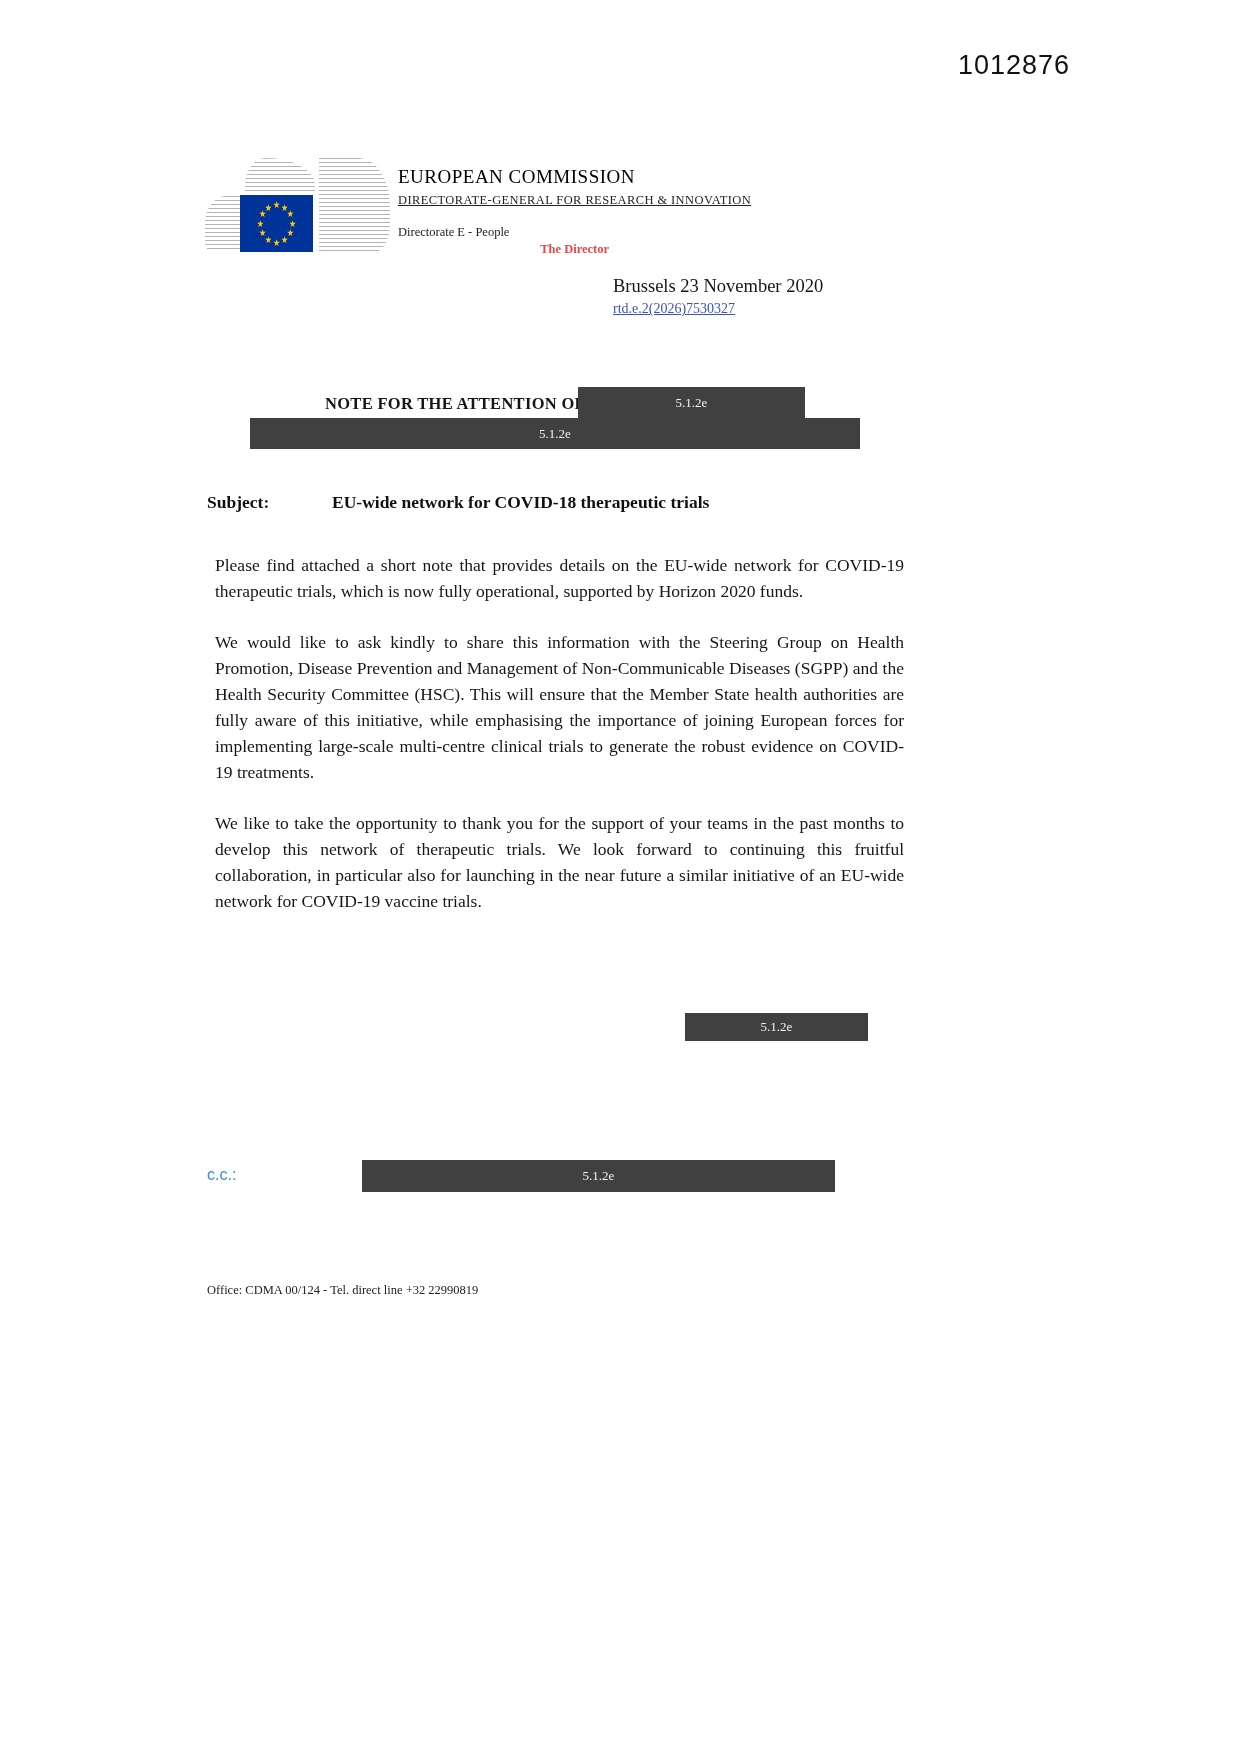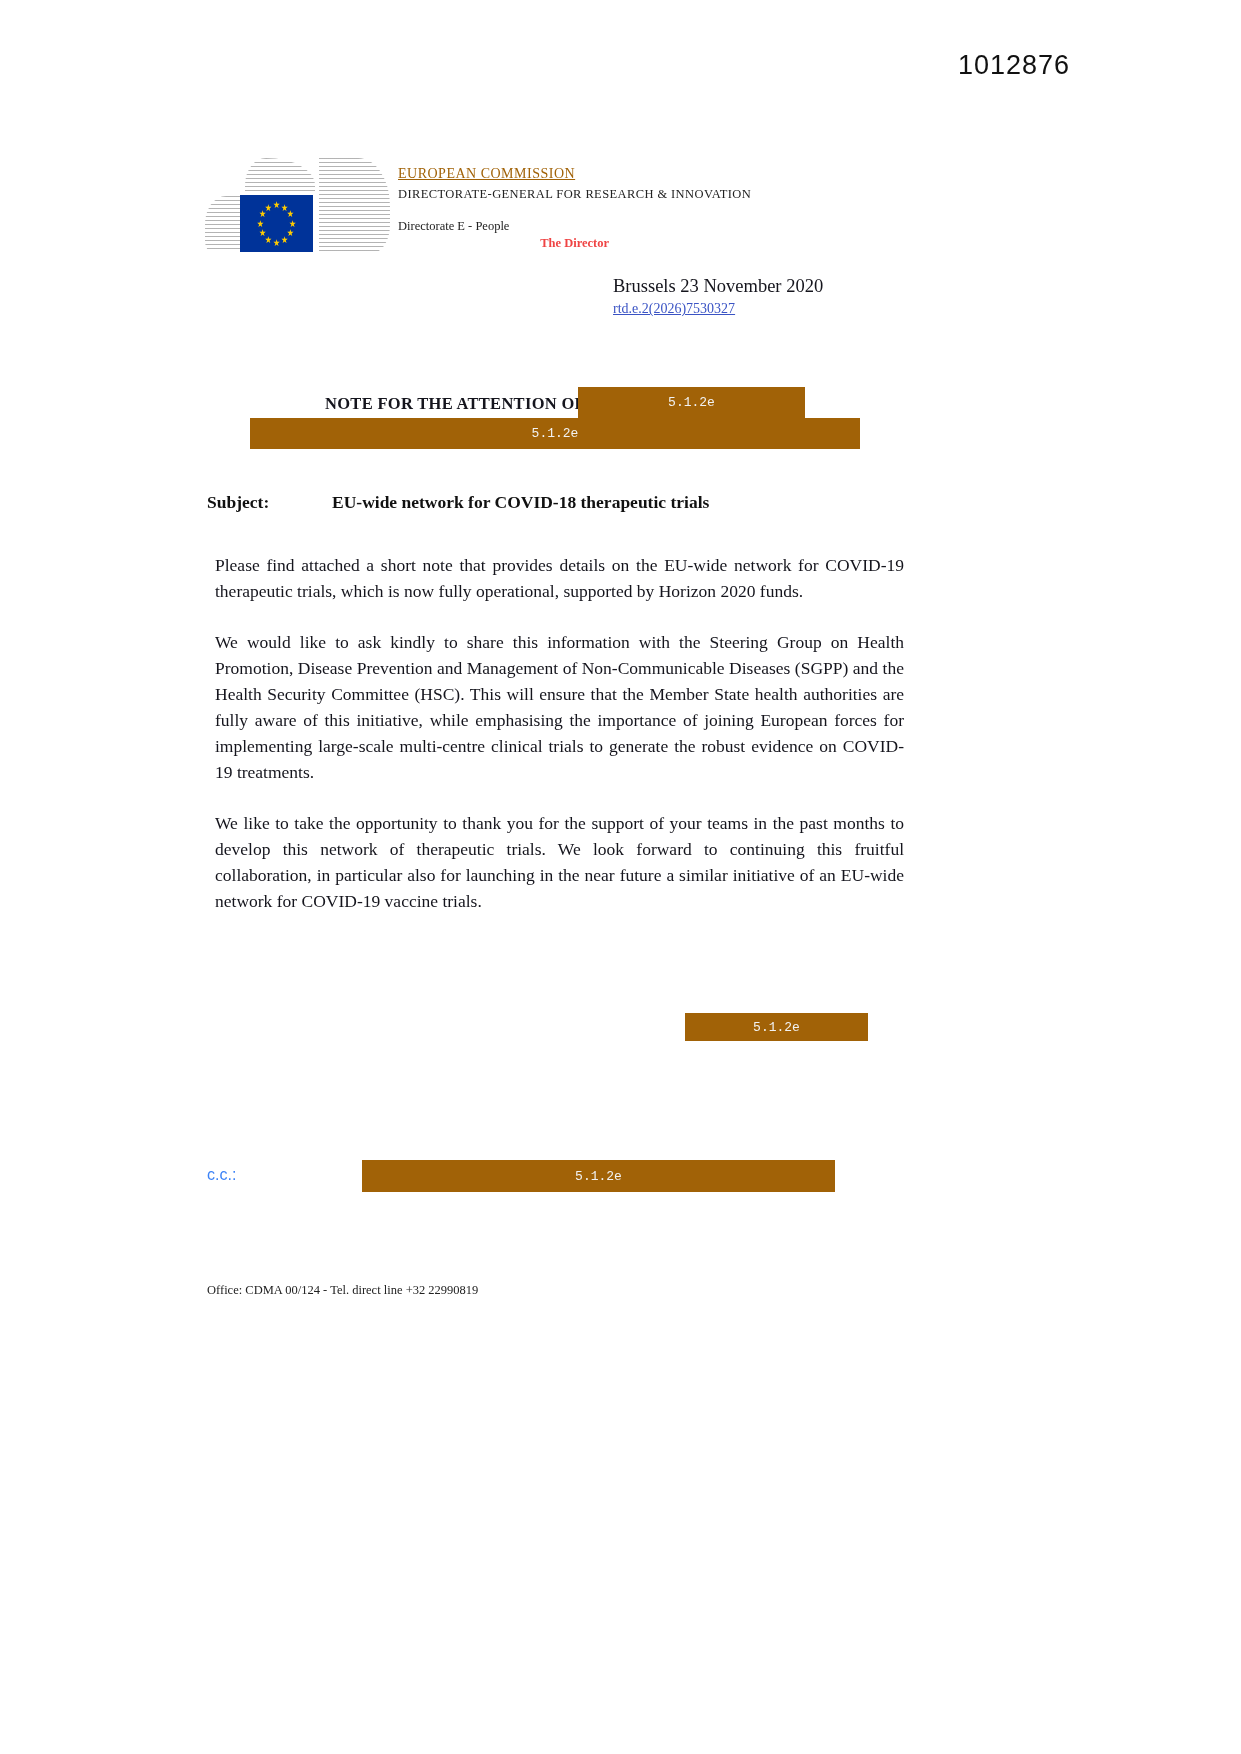--- a/index.html
+++ b/index.html
@@ -22,37 +22,37 @@
     position:absolute;
     background:repeating-linear-gradient(to bottom,#9a9a9a 0px,#9a9a9a 1px,transparent 1px,transparent 4px);
     opacity:.75;
   }
   .stripe-left{left:0;top:38px;width:35px;height:56px;border-radius:60% 0 0 20%/50% 0 0 20%;}
   .stripe-top{left:40px;top:0;width:70px;height:34px;border-radius:30% 70% 0 0/80% 80% 0 0;}
   .stripe-right{left:114px;top:0;width:71px;height:95px;border-radius:0 45% 25% 0/0 50% 30% 0;}
   .eu-flag{position:absolute;left:35px;top:37px;width:73px;height:57px;display:block;}
   
   .org-block{position:absolute;left:398px;top:166px;}
-  .org-name{font-size:14px;letter-spacing:.5px;color:#a16207;text-decoration:underline;}
-  .org-dg{font-size:12.5px;letter-spacing:.4px;margin-top:5px;color:#222;}
+  .org-name{font-size:19px;letter-spacing:.5px;color:#000000;}
+  .org-dg{font-size:12.5px;letter-spacing:.4px;margin-top:5px;color:#222;text-decoration:underline;}
   .org-directorate{font-size:12.5px;margin-top:17px;color:#222;}
   .org-role{font-size:12.5px;font-weight:bold;margin-top:2px;color:#ef4444;text-align:center;}
   
   .date-block{position:absolute;left:613px;top:276px;}
   .place-date{font-size:18.5px;color:#15151d;}
   .doc-ref{font-size:14px;color:#3a53c4;text-decoration:underline;margin-top:4px;display:inline-block;cursor:pointer;}
   
   .attention-label{
     position:absolute;left:325px;top:394px;
     font-size:16.5px;font-weight:bold;letter-spacing:.3px;color:#15151d;
   }
   .redact{
-    background:#a16207;
+    background:#404040;
     color:#f2f2f2;
-    font-family:Liberation Mono, monospace;
+    font-family:Liberation Serif, serif;
     font-size:13px;
     display:flex;align-items:center;justify-content:center;
   }
   .redact-attn-1{position:absolute;left:578px;top:387px;width:227px;height:31px;}
   .redact-attn-2{position:absolute;left:250px;top:418px;width:610px;height:31px;}
   
   .subject-row{position:absolute;left:207px;top:492px;width:700px;}
   .subject-label{font-size:17.5px;font-weight:bold;color:#111;}
   .subject-text{position:absolute;left:125px;top:0;font-size:17.5px;font-weight:bold;color:#111;white-space:nowrap;}
   

